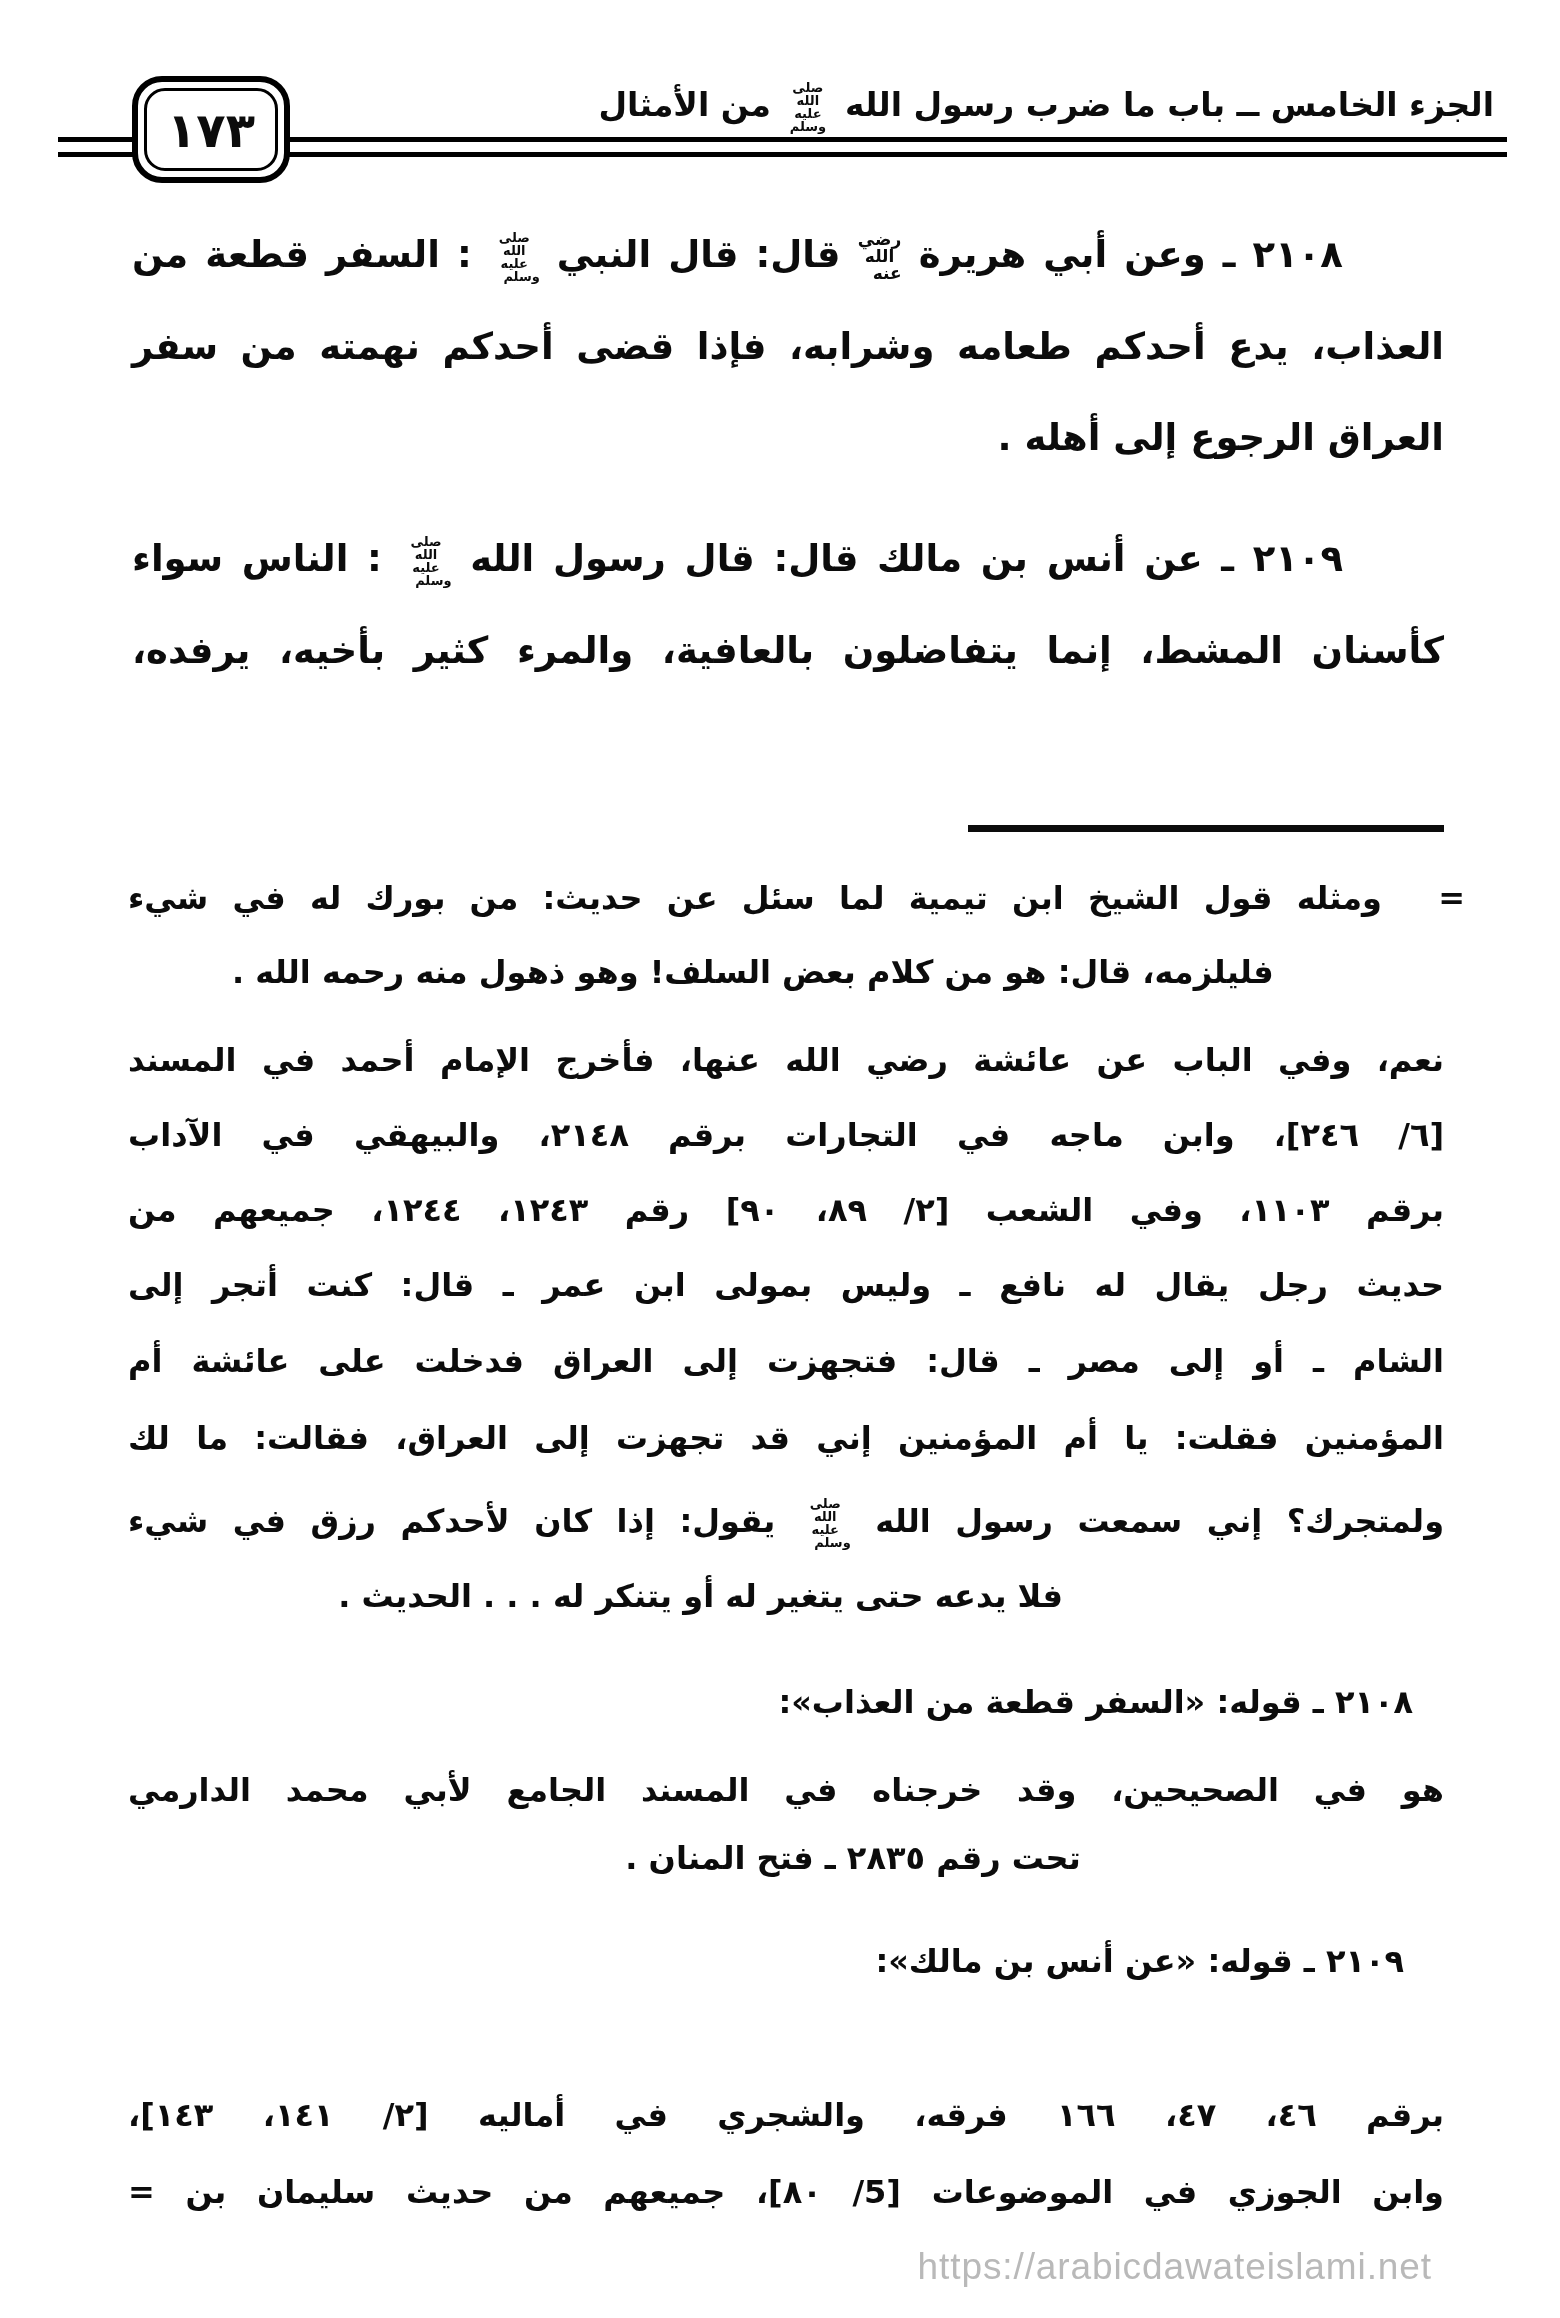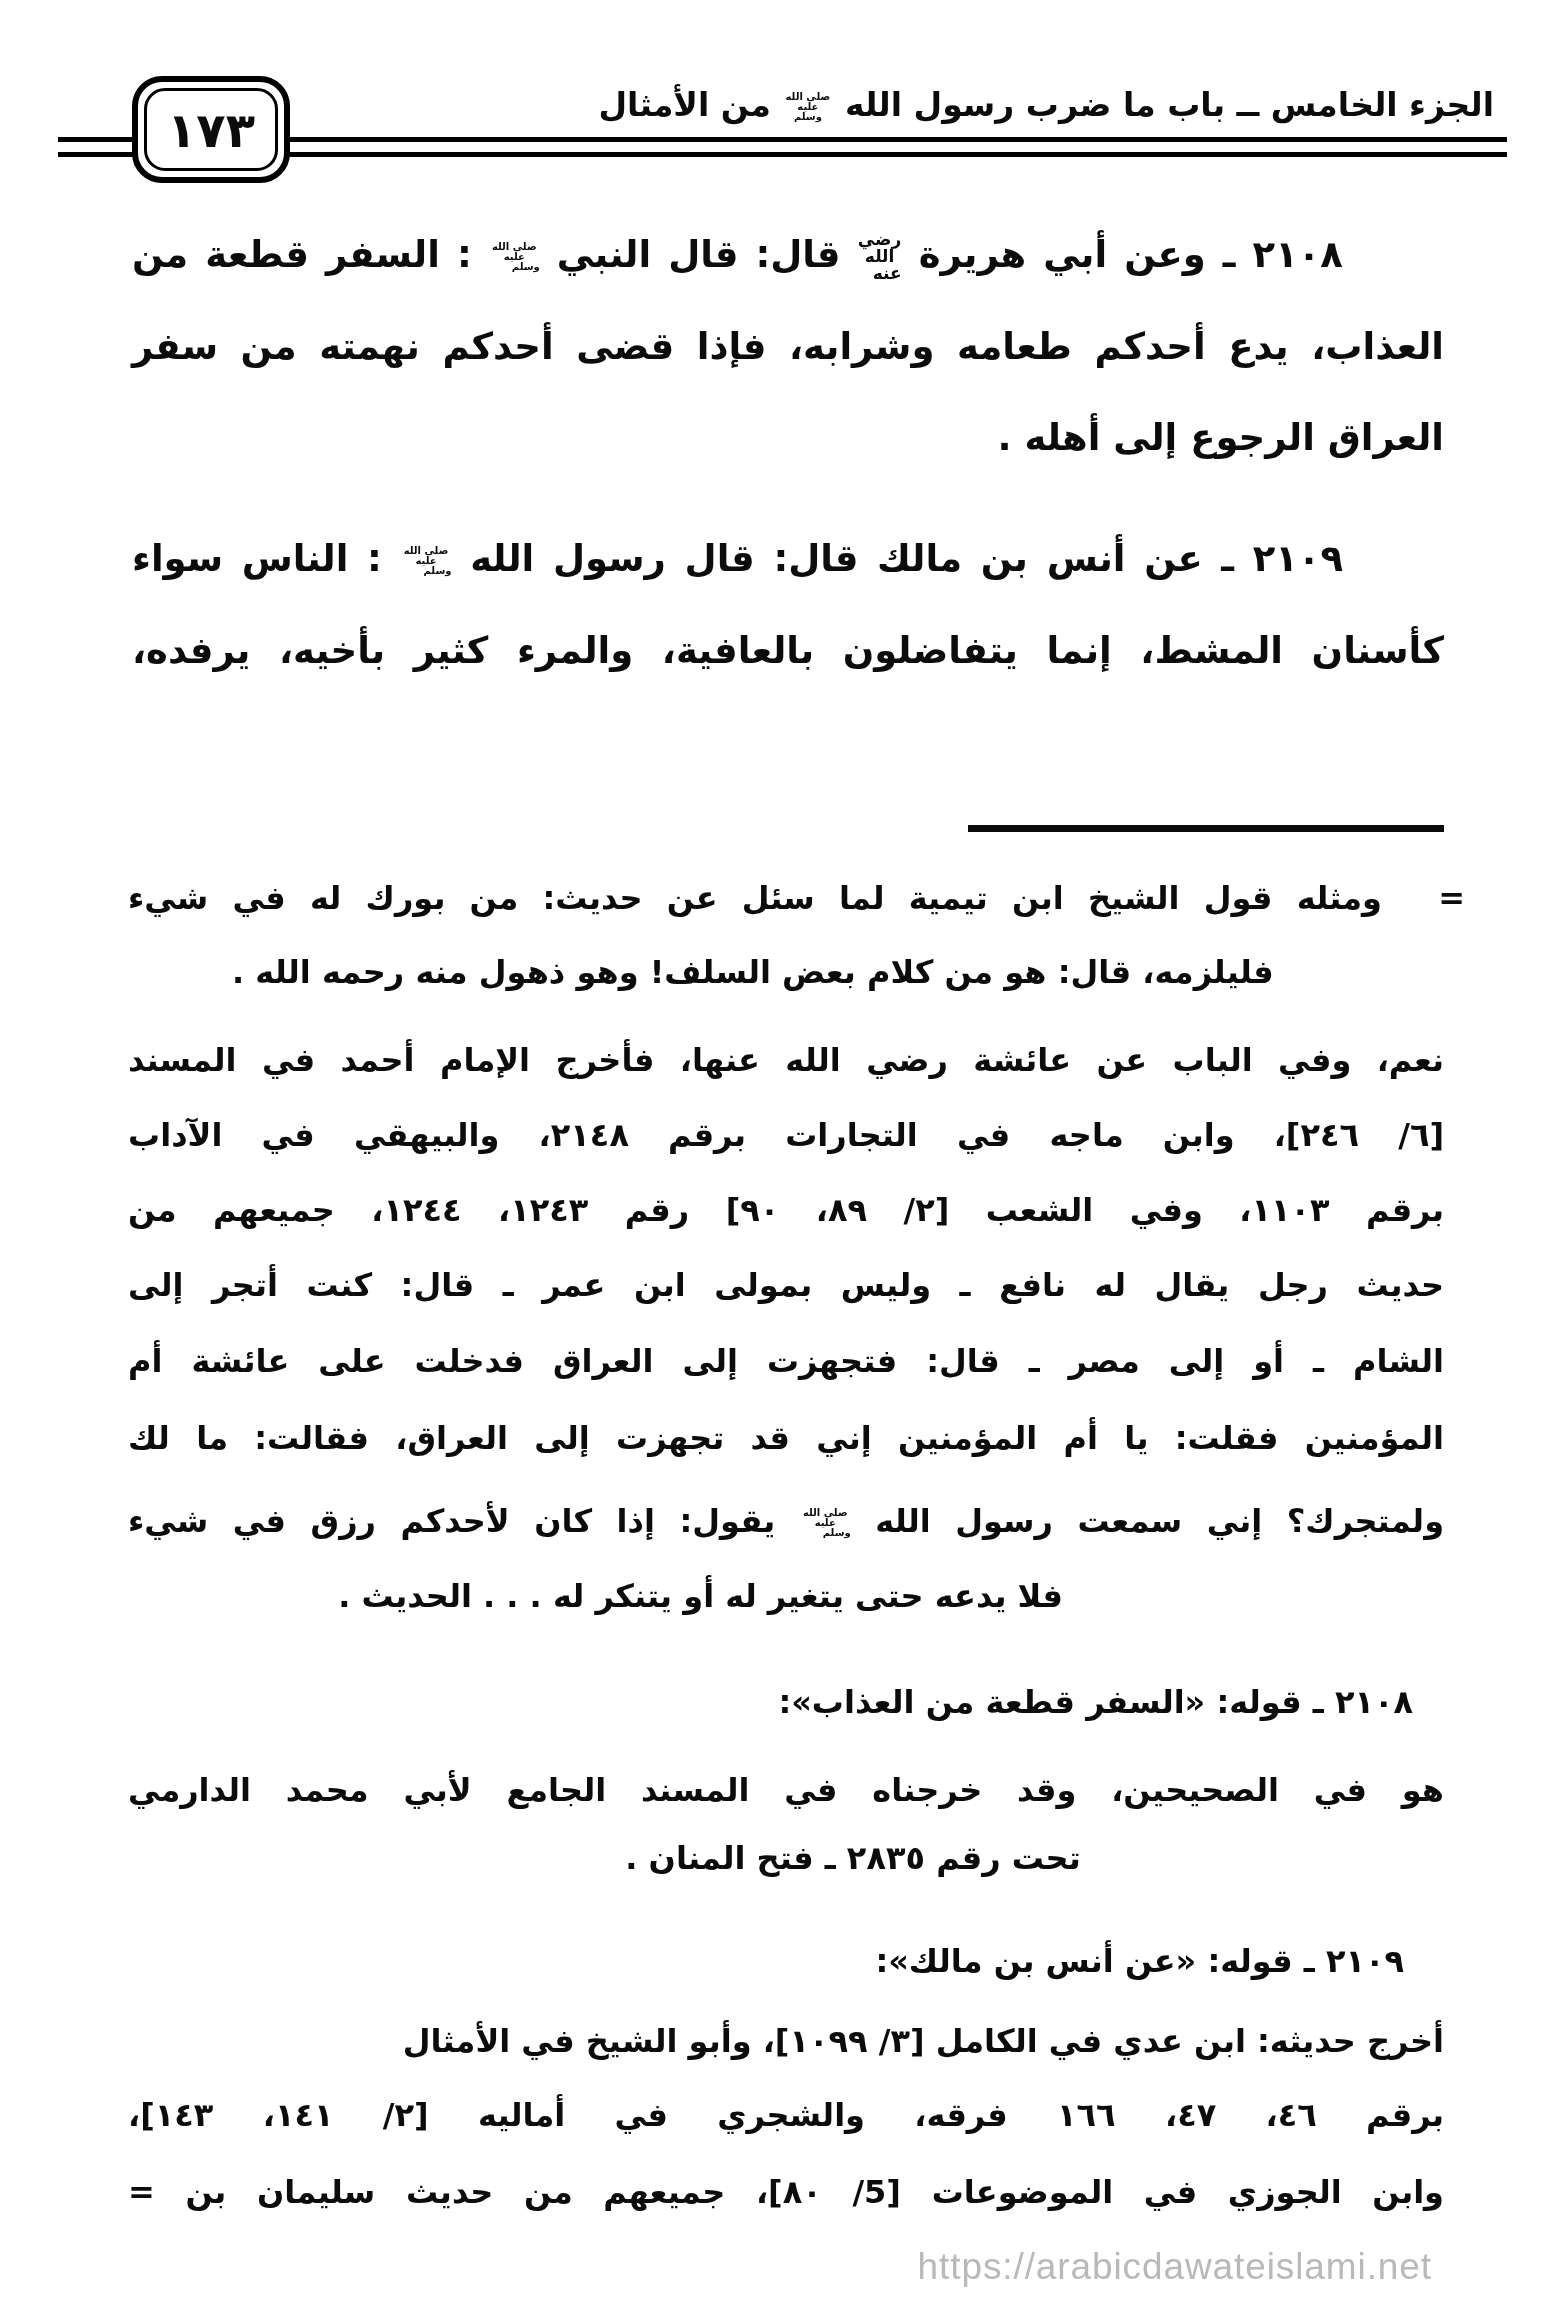--- a/index.html
+++ b/index.html
@@ -40,21 +40,21 @@
     position:absolute;left:128px;right:116px;height:48px;line-height:48px;
     direction:rtl;font-size:32px;font-weight:bold;white-space:nowrap;
   }
   .just{text-align:justify;text-align-last:justify;white-space:normal;}
   .right{text-align:right;}
   .center{text-align:center;}
   .leftal{text-align:left;}
   
   .pbuh,.radi{
     display:inline-block;vertical-align:middle;
-    font-size:10px;line-height:1.0;font-weight:bold;
+    font-size:13px;line-height:1.0;font-weight:bold;
     width:51px;white-space:normal;text-align:center;
   }
   .radi{width:44px;font-size:17px;}
   .fn-sep{
     position:absolute;top:825px;right:116px;width:476px;height:7px;background:#0c0c0c;
   }
   .cont-mark{
     position:absolute;top:879px;right:95px;font-size:32px;font-weight:bold;direction:rtl;
   }
   .watermark{
@@ -112,20 +112,19 @@
     <span class="pbuh">صلى الله عليه وسلم</span>
     <span>يقول: إذا كان لأحدكم رزق في شيء</span>
   </div>
   <div class="fln center" style="top:1572px;padding-right:171px;">فلا يدعه حتى يتغير له أو يتنكر له . . . الحديث .</div>
 
   <div class="fln right" style="top:1678px;padding-right:31px;">٢١٠٨ ـ قوله: «السفر قطعة من العذاب»:</div>
   <div class="fln just" style="top:1766px;">هو في الصحيحين، وقد خرجناه في المسند الجامع لأبي محمد الدارمي</div>
   <div class="fln center" style="top:1834px;padding-left:134px;">تحت رقم ٢٨٣٥ ـ فتح المنان .</div>
 
   <div class="fln right" style="top:1937px;padding-right:40px;">٢١٠٩ ـ قوله: «عن أنس بن مالك»:</div>
-  <div class="fln right" style="top:2017px;">أخرج حديثه: ابن عدي في الكامل [٣/ ١٠٩٩]، وأبو الشيخ في الأمثال</div>
   <div class="fln just" style="top:2091px;">برقم ٤٦، ٤٧، ١٦٦ فرقه، والشجري في أماليه [٢/ ١٤١، ١٤٣]،</div>
   <div class="fln just" style="top:2168px;">وابن الجوزي في الموضوعات [5/ ٨٠]، جميعهم من حديث سليمان بن =</div>
 
   <div class="watermark">https://arabicdawateislami.net</div>
 
 </div>
 
 
 </body></html>

